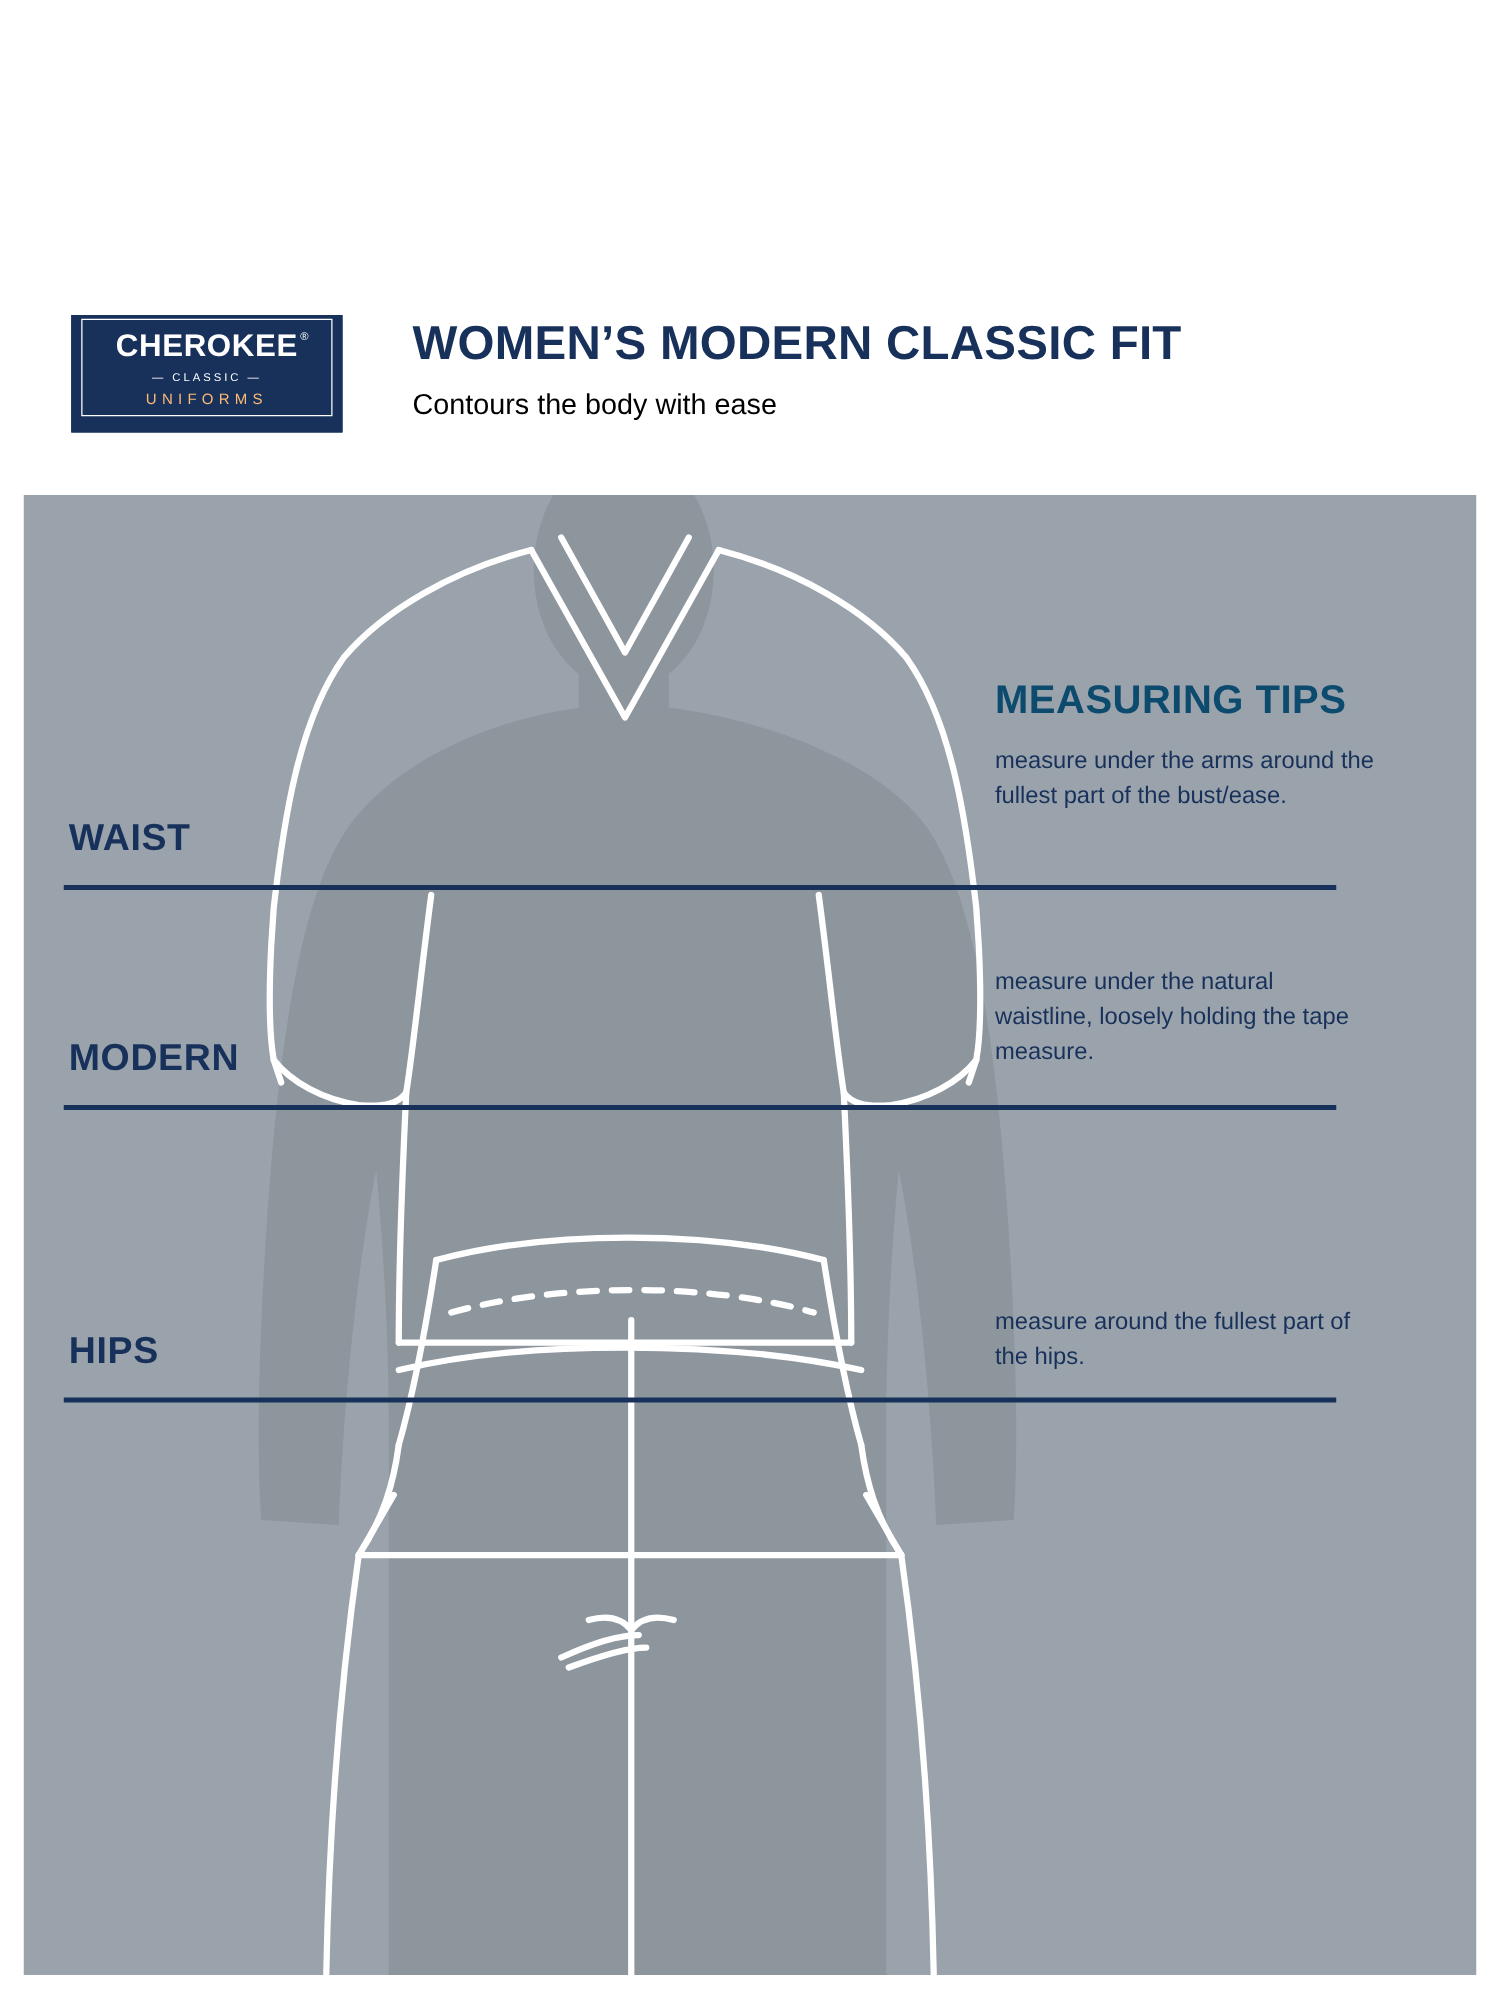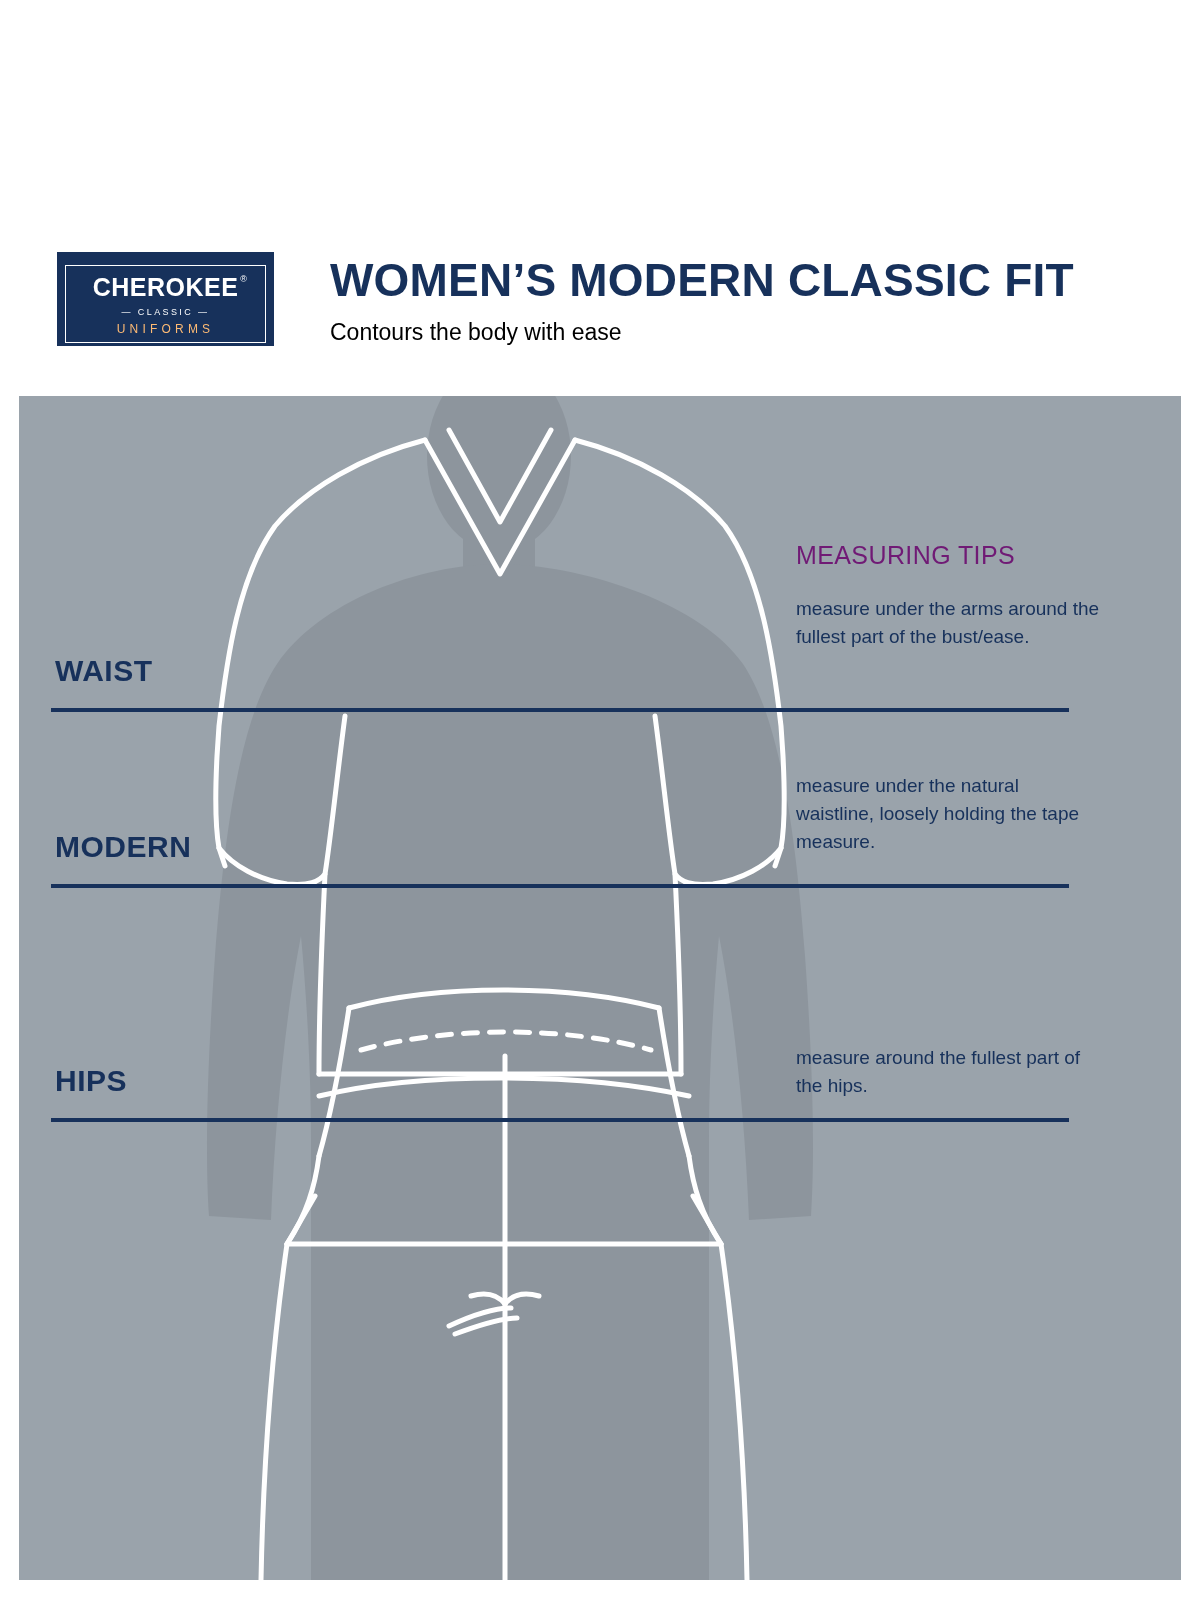--- a/index.html
+++ b/index.html
@@ -38,21 +38,21 @@
     left: 57px;
     top: 252px;
     width: 217px;
     height: 94px;
     background: #17315b;
     border: 3px solid #17315b;
     box-sizing: border-box;
     display: flex;
     flex-direction: column;
     align-items: center;
-    justify-content: flex-end;
+    justify-content: flex-start;
   }
   #logo-inner {
     width: 201px;
     height: 78px;
     border: 1px solid #ffffff;
     box-sizing: border-box;
     display: flex;
     flex-direction: column;
     align-items: center;
     justify-content: center;
@@ -89,21 +89,21 @@
   }
 
   #title-block {
     position: absolute;
     left: 330px;
     top: 255px;
     width: 800px;
   }
   #main-title {
     color: #17315b;
-    font-size: 46px;
+    font-size: 38px;
     font-weight: bold;
     letter-spacing: 0.2px;
     line-height: 1.1;
     margin: 0;
   }
   #subtitle {
     color: #000000;
     font-size: 23px;
     font-weight: normal;
     margin-top: 14px;
@@ -138,23 +138,23 @@
   }
 
   .measure-line {
     position: absolute;
     height: 4px;
     background: #17315b;
   }
 
   #tips-heading {
     position: absolute;
-    color: #701a75;
-    font-size: 25px;
-    font-weight: normal;
+    color: #0c4a6e;
+    font-size: 32px;
+    font-weight: bold;
     letter-spacing: 0.4px;
   }
 
   .tip-text {
     position: absolute;
     color: #17315b;
     font-size: 19px;
     line-height: 1.48;
     width: 305px;
   }

